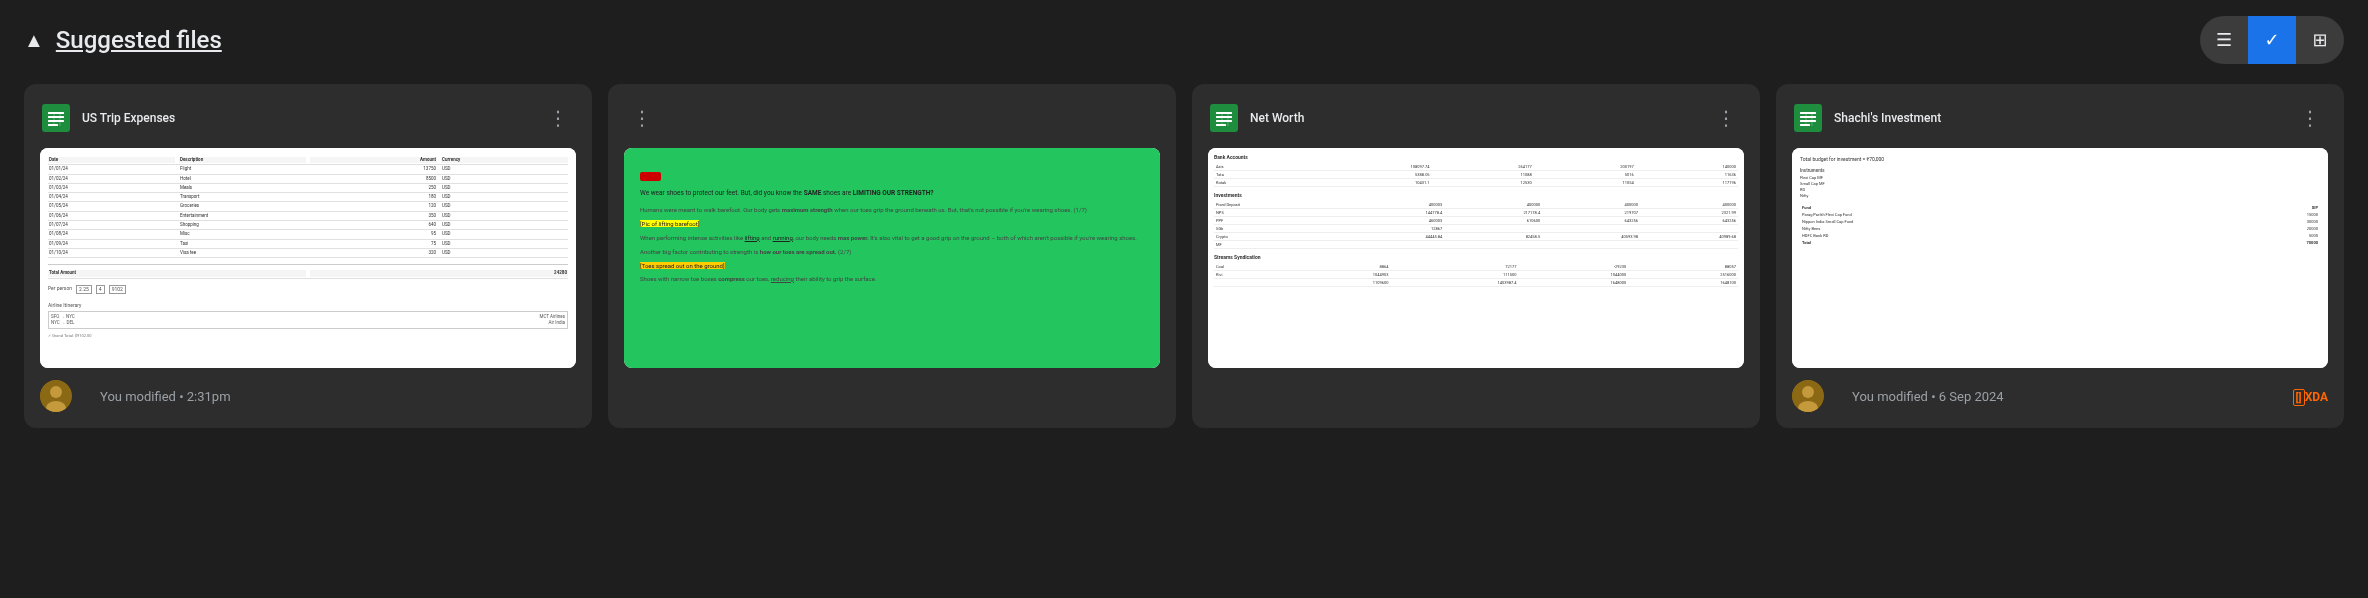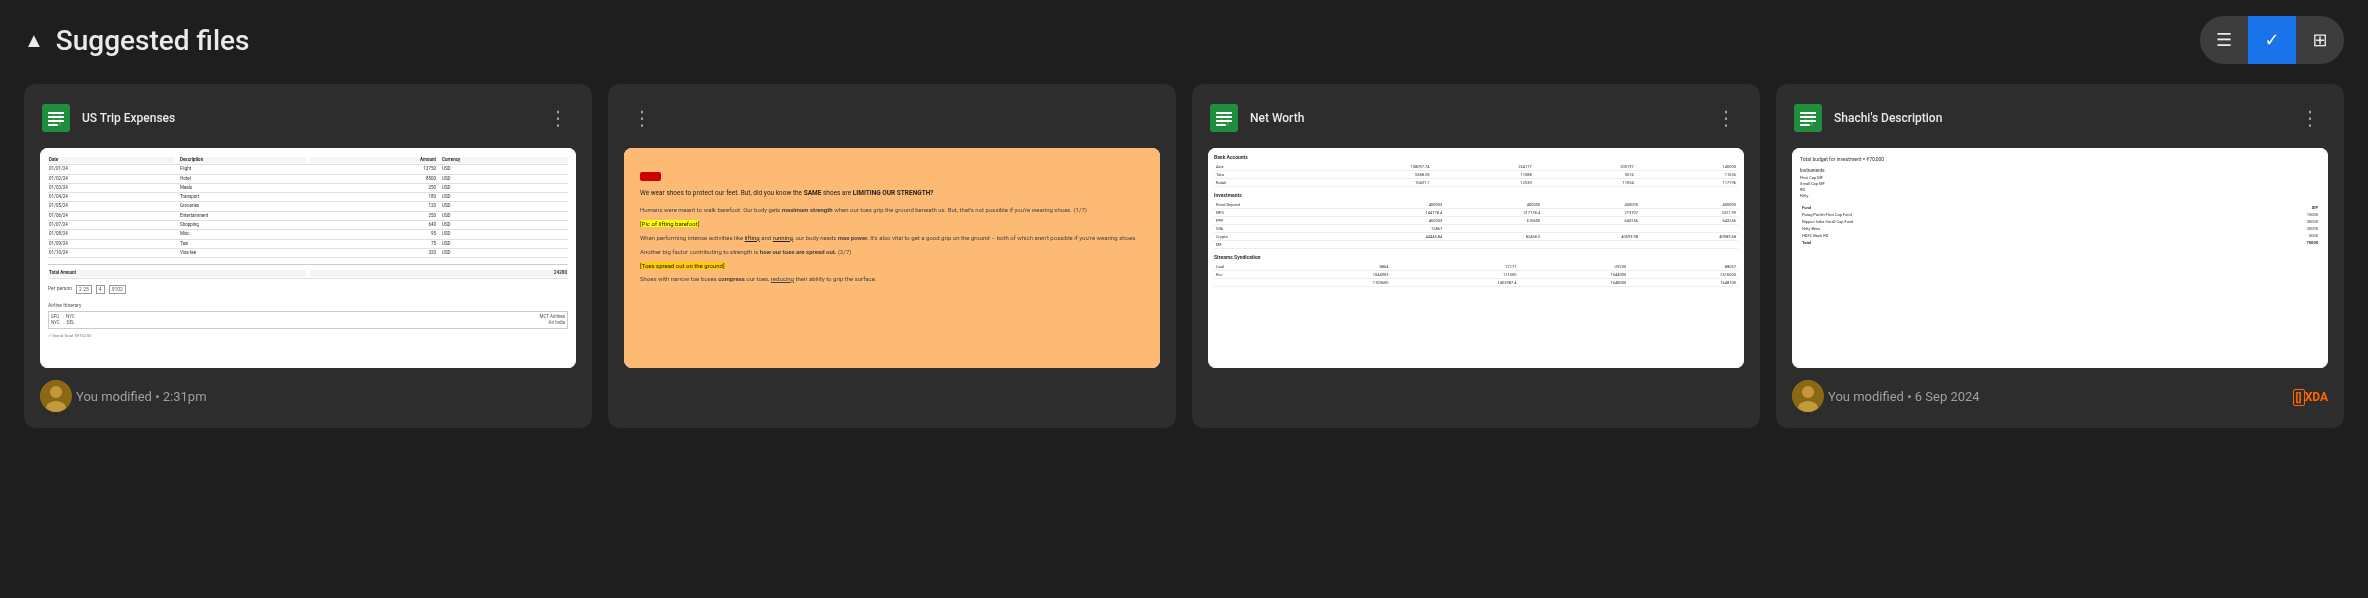--- a/index.html
+++ b/index.html
@@ -31,23 +31,24 @@
       gap: 12px;
     }
 
     .collapse-icon {
       color: #e8eaed;
       font-size: 20px;
       cursor: pointer;
     }
 
     .header-title {
-      font-size: 28px;
+      font-size: 24px;
       font-weight: 500;
       color: #e8eaed;
+      text-decoration: underline;
     }
 
     .header-actions {
       display: flex;
       align-items: center;
       gap: 8px;
     }
 
     .action-group {
       display: flex;
@@ -181,21 +182,21 @@
       font-weight: bold;
       background: #f5f5f5;
     }
 
     .sheet-cell.number {
       text-align: right;
     }
 
     
     .doc-preview {
-      background: #fdba74;
+      background: #22c55e;
       padding: 16px;
       height: 100%;
       overflow: hidden;
     }
 
     .doc-highlight {
       background: #ff0000;
       color: white;
       font-size: 7px;
       padding: 2px 4px;
@@ -212,21 +213,21 @@
     }
 
     .doc-text strong {
       font-weight: bold;
     }
 
     
     .card-footer {
       display: flex;
       align-items: center;
-      gap: 4px;
+      gap: 28px;
     }
 
     .avatar {
       width: 32px;
       height: 32px;
       border-radius: 50%;
       background: linear-gradient(135deg, #8b6914 40%, #5a3e0a 100%);
       display: flex;
       align-items: center;
       justify-content: center;
@@ -678,21 +679,21 @@
             <svg class="icon-sheets" viewBox="0 0 28 28" xmlns="http://www.w3.org/2000/svg">
               <rect width="28" height="28" rx="3" fill="#1e8e3e"></rect>
               <rect x="6" y="8" width="16" height="2" rx="0.5" fill="white"></rect>
               <rect x="6" y="12" width="16" height="2" rx="0.5" fill="white"></rect>
               <rect x="6" y="16" width="16" height="2" rx="0.5" fill="white"></rect>
               <rect x="6" y="20" width="10" height="2" rx="0.5" fill="white"></rect>
               <line x1="12" y1="8" x2="12" y2="22" stroke="white" stroke-width="0.5" opacity="0.5"></line>
               <line x1="18" y1="8" x2="18" y2="22" stroke="white" stroke-width="0.5" opacity="0.5"></line>
             </svg>
           </div>
-          <span class="card-name">Shachi's Description</span>
+          <span class="card-name">Shachi's Investment</span>
         </div>
         <button class="more-btn">
           <span>⋮</span>
         </button>
       </div>
 
       <div class="card-preview">
         <div class="invest-preview">
           <div class="invest-title">Total budget for investment = ₹70,000</div>
           <div class="invest-section">

